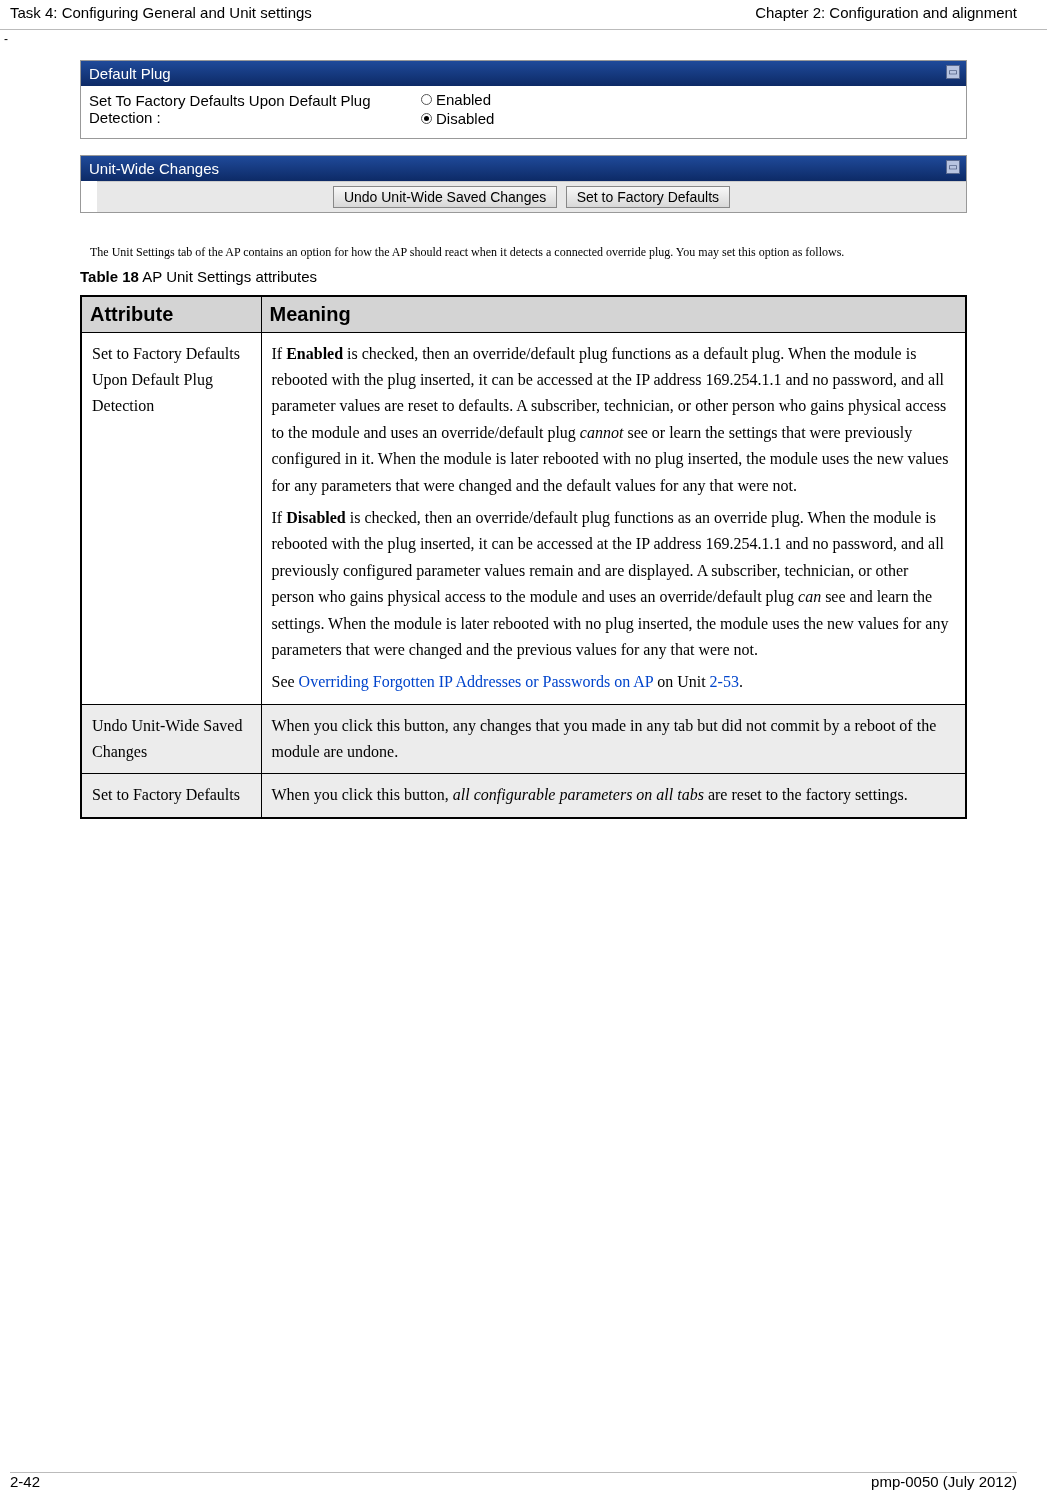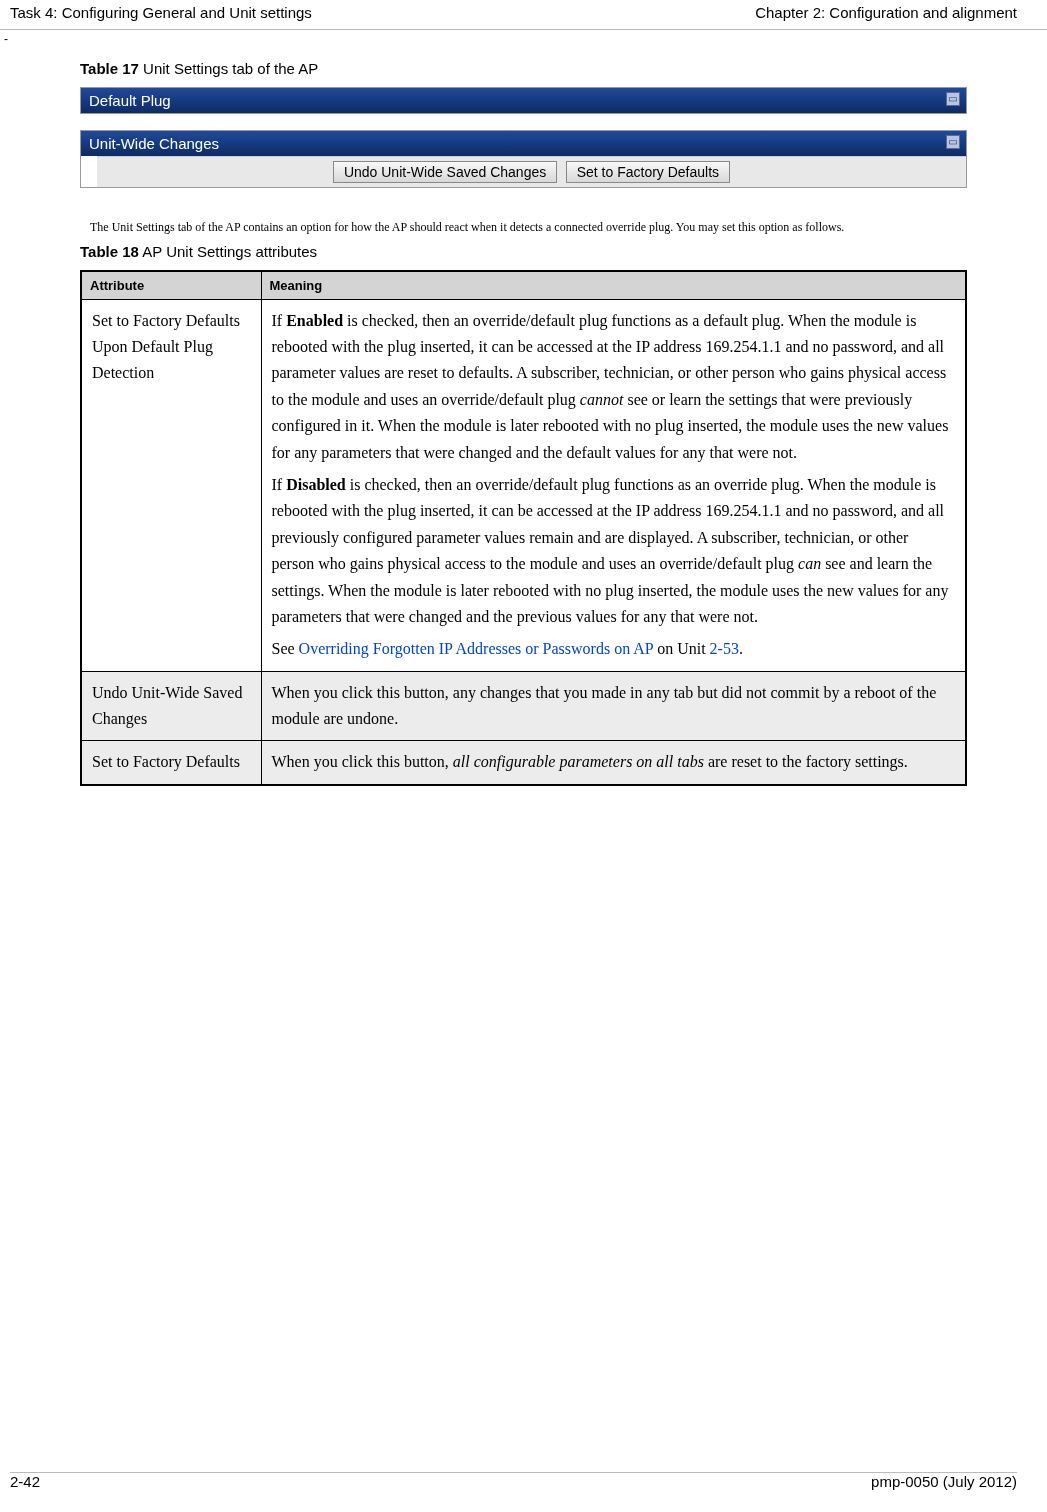--- a/index.html
+++ b/index.html
@@ -104,21 +104,21 @@
       border: 2px solid #000;
       font-family: "Book Antiqua", Palatino, serif;
     }
     .attr-table th {
       background: #d4d4d4;
       font-family: Verdana, Geneva, sans-serif;
       font-weight: bold;
       text-align: left;
       padding: 6px 8px;
       border: 1px solid #000;
-      font-size: 13px;
+      font-size: 20px;
     }
     .attr-table td {
       border: 1px solid #000;
       padding: 8px 10px;
       font-size: 16px;
       line-height: 1.65;
       vertical-align: top;
     }
     .attr-table td.attr-name { width: 180px; }
     .attr-table td p { margin-bottom: 6px; }
@@ -152,28 +152,40 @@
 <body>
 
 <div class="page-header">
   <span>Task 4: Configuring General and Unit settings</span>
   <span>Chapter 2:  Configuration and alignment</span>
 </div>
 <div class="dash">-</div>
 
 <div class="content">
 
-  <div class="table-caption">
-    <span class="bold">Table 17</span><span>  Unit Settings tab of the AP</span>
-  </div>
 
   <div class="settings-panel">
     <div class="panel-header">
       <span>Default Plug</span>
       <span class="collapse-icon">▭</span>
+    </div>
+    <div class="panel-body">
+      <div class="setting-row">
+        <div class="setting-label">Set To Factory Defaults Upon Default Plug Detection :</div>
+        <div class="setting-options">
+          <div class="radio-row">
+            <span class="radio-dot"></span>
+            <span>Enabled</span>
+          </div>
+          <div class="radio-row">
+            <span class="radio-dot selected"></span>
+            <span>Disabled</span>
+          </div>
+        </div>
+      </div>
     </div>
   </div>
 
   <div class="settings-panel">
     <div class="panel-header">
       <span>Unit-Wide Changes</span>
       <span class="collapse-icon">▭</span>
     </div>
     <div class="button-row">
       <button class="ui-button">Undo Unit-Wide Saved Changes</button>

